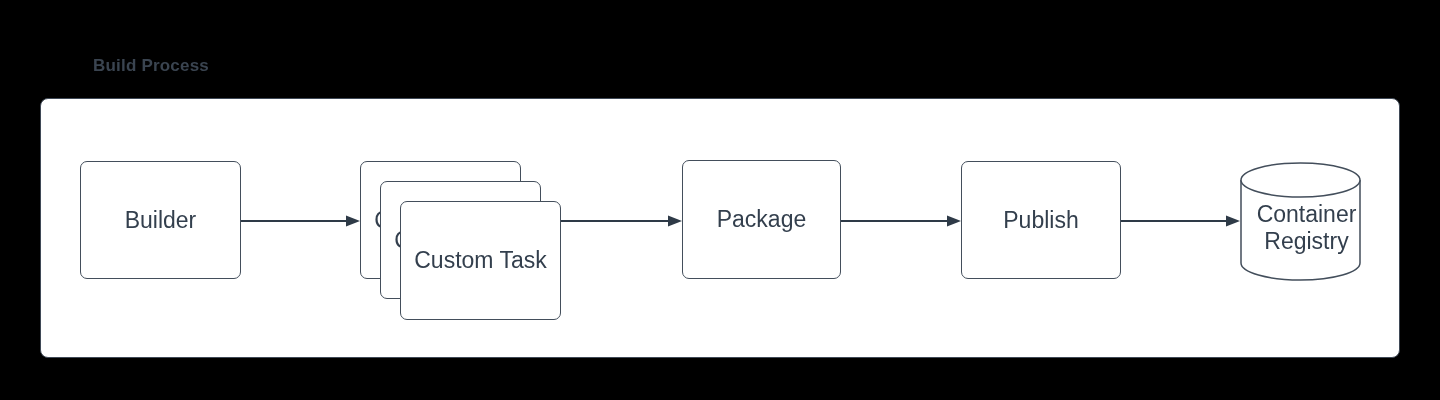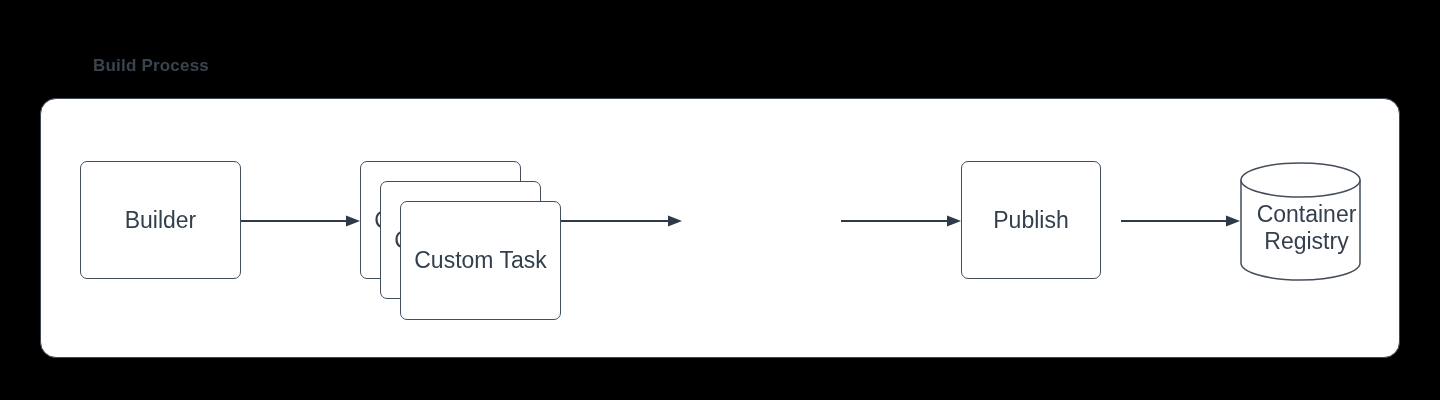--- a/index.html
+++ b/index.html
@@ -19,21 +19,21 @@
     color: #3a4450;
     letter-spacing: 0.2px;
   }
 
   .panel {
     position: absolute;
     left: 40px; top: 98px;
     width: 1360px; height: 260px;
     background: #ffffff;
     border: 1px solid #3f4956;
-    border-radius: 16px;
+    border-radius: 8px;
   }
 
   .node {
     position: absolute;
     background: #ffffff;
     border: 1.5px solid #434e5b;
     border-radius: 7px;
     display: flex;
     align-items: center;
     justify-content: center;
@@ -43,21 +43,21 @@
     font-size: 23px;
     color: #333f4d;
     line-height: 27px;
   }
 
   .node-builder      { left: 39px;  top: 62px;  width: 161px; height: 118px; }
   .stack-back        { left: 319px; top: 62px;  width: 161px; height: 118px; z-index: 1; }
   .stack-middle      { left: 339px; top: 82px;  width: 161px; height: 118px; z-index: 2; }
   .stack-front       { left: 359px; top: 102px; width: 161px; height: 119px; z-index: 3; }
   .node-package      { left: 641px; top: 61px;  width: 159px; height: 119px; }
-  .node-publish      { left: 920px; top: 62px;  width: 140px; height: 118px; text-align: right; }
+  .node-publish      { left: 920px; top: 62px;  width: 160px; height: 118px; text-align: right; }
 
   .cylinder {
     position: absolute;
     left: 1199px; top: 63px;
     width: 121px; height: 119px;
   }
   .cylinder svg { position: absolute; left: 0; top: 0; }
   .cylinder .node-label {
     position: absolute;
     left: 0; top: 0;
@@ -97,20 +97,23 @@
     <div class="node stack-back">
       <span class="node-label">Custom Task</span>
     </div>
     <div class="node stack-middle">
       <span class="node-label">Custom Task</span>
     </div>
     <div class="node stack-front">
       <span class="node-label">Custom Task</span>
     </div>
 
+    <div class="node node-package">
+      <span class="node-label">Package</span>
+    </div>
 
     <div class="node node-publish">
       <span class="node-label">Publish</span>
     </div>
 
     <div class="cylinder">
       <svg width="121" height="119" viewBox="0 0 121 119">
         <path class="cyl-shape" d="M1,18 v83 a59.5,17 0 0 0 119,0 v-83"></path>
         <ellipse class="cyl-shape" cx="60.5" cy="18" rx="59.5" ry="17"></ellipse>
       </svg>

